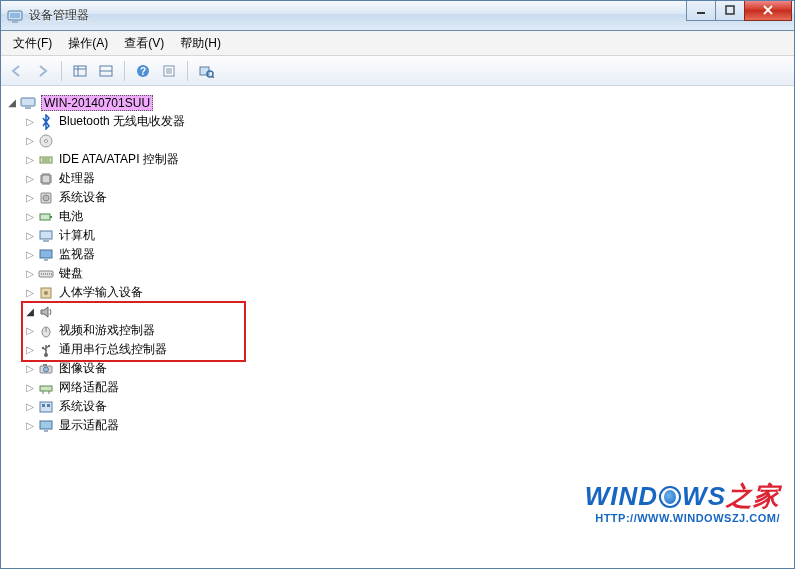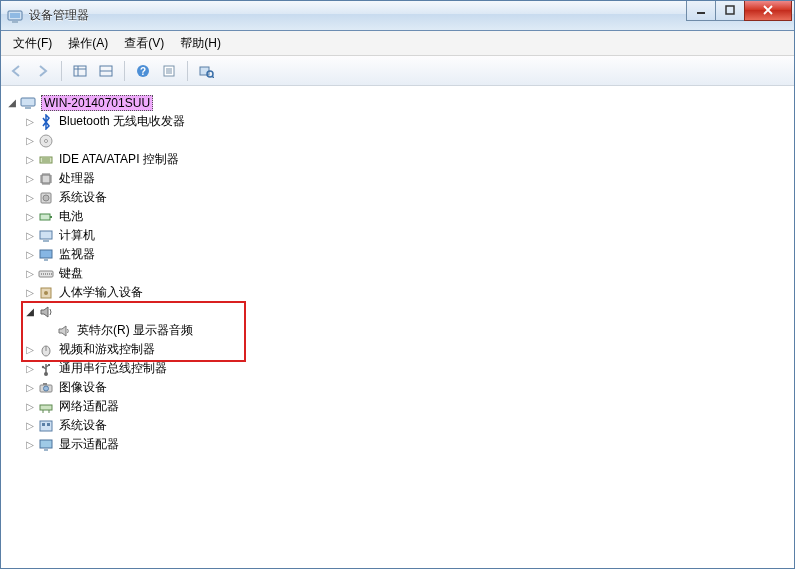--- a/index.html
+++ b/index.html
@@ -286,32 +286,20 @@
               <div class="node">
                 <span class="tw" style="color: rgb(51, 51, 51);">◢</span>
                 <span class="ic">
                   <svg width="16" height="16" viewBox="0 0 16 16">
                     <path d="M3 6 L6 6 L10 3 L10 13 L6 10 L3 10 Z" fill="#b8b8b8" stroke="#666"></path>
                     <path d="M12 5 Q14 8 12 11" fill="none" stroke="#666"></path>
                   </svg>
                 </span>
               </div>
               <ul>
-                <li>
-                  <div class="node">
-                    <span class="tw">&nbsp;</span>
-                    <span class="ic">
-                      <svg width="16" height="16" viewBox="0 0 16 16">
-                        <path d="M3 6 L6 6 L10 3 L10 13 L6 10 L3 10 Z" fill="#cfcfcf" stroke="#777"></path>
-                        <path d="M11.5 6 Q13 8 11.5 10" fill="none" stroke="#777"></path>
-                      </svg>
-                    </span>
-                    <span class="lbl">英特尔(R) 显示器音频</span>
-                  </div>
-                </li>
               </ul>
             </li>
             <li>
               <div class="node">
                 <span class="tw" style="color: rgb(138, 138, 138);">▷</span>
                 <span class="ic">
                   <svg width="16" height="16" viewBox="0 0 16 16">
                     <ellipse cx="8" cy="9" rx="4" ry="5" fill="#e4e4e4" stroke="#888"></ellipse>
                     <line x1="8" y1="4" x2="8" y2="9" stroke="#888"></line>
                   </svg>
@@ -383,14 +371,20 @@
                   </svg>
                 </span>
                 <span class="lbl">显示适配器</span>
               </div>
             </li>
           </ul>
         </li>
       </ul>
     <div class="highlight-box" id="hl" style="left: 20px; top: 214px; width: 225px; height: 61px;"></div>
 
+    <div class="watermark">
+      <div class="l1">
+        <span>WIND</span><span style="display:inline-block;width:22px;height:22px;border:2px solid #1766c2;border-radius:50%;vertical-align:-3px;margin:0 1px;position:relative;"><span style="position:absolute;left:3px;top:2px;width:12px;height:14px;background:radial-gradient(circle at 40% 40%,#6fb6ef,#1766c2);border-radius:50%;"></span></span><span>WS</span><span class="red">之家</span>
+      </div>
+      <div class="l2">HTTP://WWW.WINDOWSZJ.COM/</div>
+    </div>
   </div>
 </div>
 
 </body></html>

